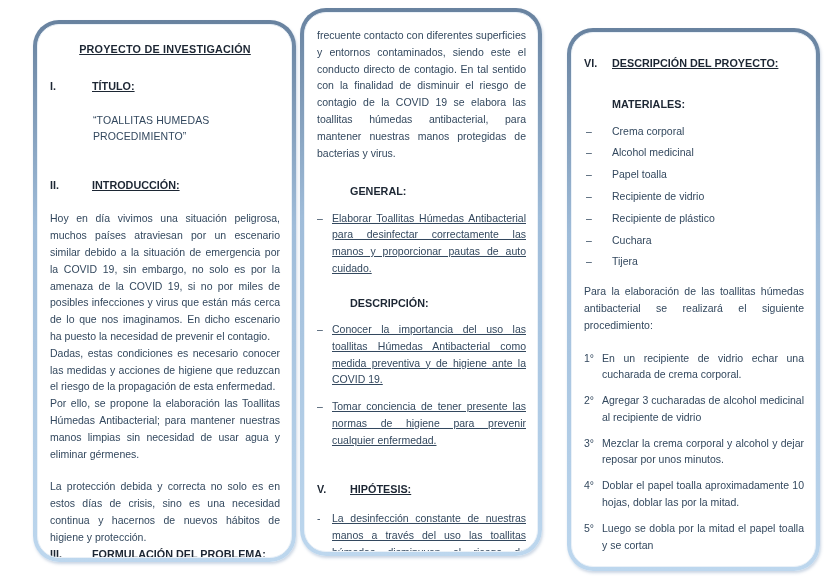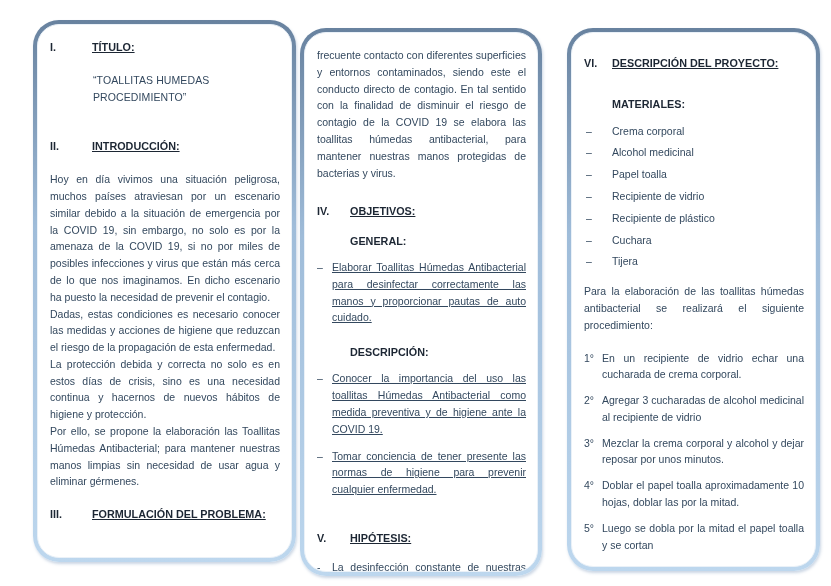--- a/index.html
+++ b/index.html
@@ -29,21 +29,21 @@
   }
   .panel-inner{
     background:#ffffff;
     border-radius:22px;
     width:100%;height:100%;
     padding:14px 11px 10px 12px;
     overflow:hidden;
     border:1px solid #eaf1f8;
   }
   #panel-left  {left:33px; top:20px; width:263px; height:542px;}
-  #panel-middle{left:300px;top:28px; width:242px; height:548px;}
+  #panel-middle{left:300px;top:8px; width:242px; height:548px;}
   #panel-right {left:567px;top:28px; width:253px; height:543px;}
 
   .doc-title{
     text-align:center;
     font-weight:bold;
     text-decoration:underline;
     color:var(--heading_text,#1c2633);
     margin:2px 0 20px 0;
     font-size:10.8px;
     letter-spacing:.2px;
@@ -97,54 +97,51 @@
   .step-item .step-text{flex:1;text-align:justify;}
   .spacer-s{height:8px;}
   .spacer-m{height:14px;}
   .spacer-l{height:22px;}
 </style>
 </head>
 <body>
 
 <div class="panel" id="panel-left">
   <div class="panel-inner">
+    <div class="doc-title">PROYECTO DE INVESTIGACIÓN</div>
 
     <div class="sec-heading">
       <span class="sec-num">I.</span>
       <span class="sec-label">TÍTULO:</span>
     </div>
     <div class="quote">“TOALLITAS HUMEDAS PROCEDIMIENTO”</div>
     <div class="spacer-m"></div>
 
     <div class="sec-heading">
       <span class="sec-num">II.</span>
       <span class="sec-label">INTRODUCCIÓN:</span>
     </div>
     <p class="para">Hoy en día vivimos una situación peligrosa, muchos países atraviesan por un escenario similar debido a la situación de emergencia por la COVID 19, sin embargo, no solo es por la amenaza de la COVID 19, si no por miles de posibles infecciones y virus que están más cerca de lo que nos imaginamos. En dicho escenario ha puesto la necesidad de prevenir el contagio.</p>
     <p class="para">Dadas, estas condiciones es necesario conocer las medidas y acciones de higiene que reduzcan el riesgo de la propagación de esta enfermedad.</p>
+    <p class="para gap-after">Por ello, se propone la elaboración las Toallitas Húmedas Antibacterial; para mantener nuestras manos limpias sin necesidad de usar agua y eliminar gérmenes.</p>
     <p class="para">La protección debida y correcta no solo es en estos días de crisis, sino es una necesidad continua y hacernos de nuevos hábitos de higiene y protección.</p>
-    <p class="para gap-after">Por ello, se propone la elaboración las Toallitas Húmedas Antibacterial; para mantener nuestras manos limpias sin necesidad de usar agua y eliminar gérmenes.</p>
 
     <div class="sec-heading" style="margin-bottom:20px;">
       <span class="sec-num">III.</span>
       <span class="sec-label">FORMULACIÓN DEL PROBLEMA:</span>
     </div>
 
   </div>
 </div>
 
 <div class="panel" id="panel-middle">
   <div class="panel-inner">
     <p class="para">frecuente contacto con diferentes superficies y entornos contaminados, siendo este el conducto directo de contagio. En tal sentido con la finalidad de disminuir el riesgo de contagio de la COVID 19 se elabora las toallitas húmedas antibacterial, para mantener nuestras manos protegidas de bacterias y virus.</p>
     <div class="spacer-l"></div>
 
-    <div class="sec-heading narrow" style="margin-bottom:12px;">
-      <span class="sec-num">IV.</span>
-      <span class="sec-label">OBJETIVOS:</span>
-    </div>
 
     <div class="sub-label">GENERAL:</div>
     <div class="bullet-item">
       <span class="bullet">–</span>
       <div class="bullet-text">Elaborar Toallitas Húmedas Antibacterial para desinfectar correctamente las manos y proporcionar pautas de auto cuidado.</div>
     </div>
     <div class="spacer-s"></div>
 
     <div class="sub-label">DESCRIPCIÓN:</div>
     <div class="bullet-item">

